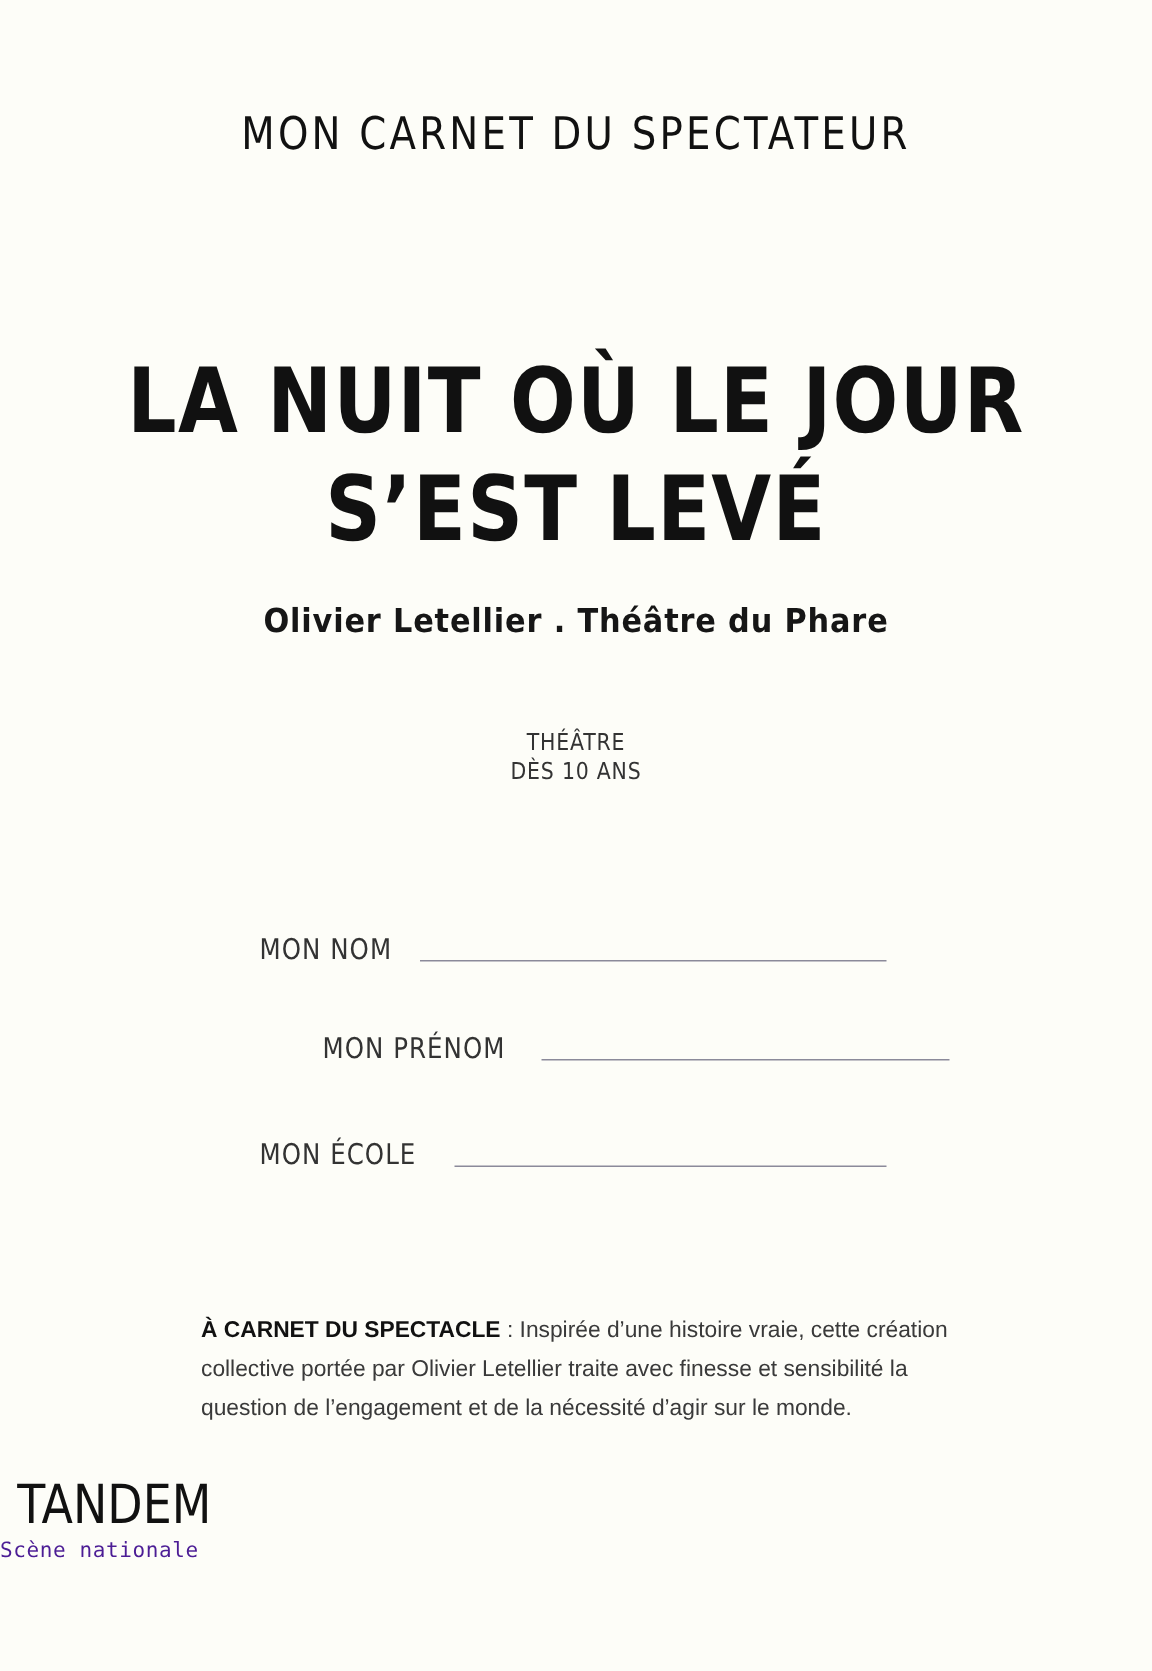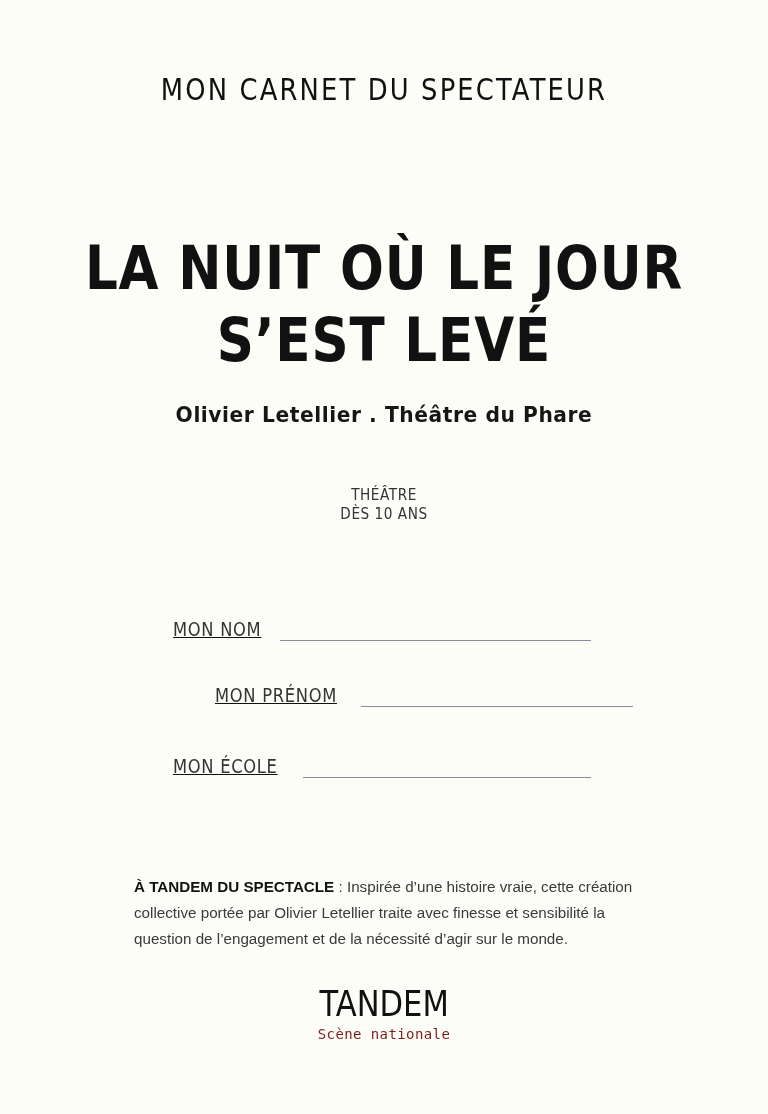--- a/index.html
+++ b/index.html
@@ -57,22 +57,21 @@
       letter-spacing: 0.6px;
       color: #333;
       transform: scaleX(0.88);
       transform-origin: center;
     }
     .field {
       left: 173px;
       width: 418px;
       height: 30px;
       display: flex;
-      align-items: flex-start;
-      text-decoration: underline;
+      align-items: center;
     }
     .field-label {
       font-family: "DejaVu Sans", sans-serif;
       font-size: 19px;
       letter-spacing: 0.8px;
       color: #333;
       white-space: nowrap;
       transform: scaleX(0.86);
       transform-origin: left center;
       display: inline-block;
@@ -93,38 +92,38 @@
       line-height: 26px;
       color: #3a3a3a;
     }
     .about b {
       color: #111;
       font-weight: bold;
     }
     .logo {
       top: 984px;
       left: 0; right: 0;
-      text-align: center;
+      text-align: left;
     }
     .logo-word {
       font-family: "DejaVu Sans", sans-serif;
       font-size: 36px;
       letter-spacing: 0px;
       font-weight: normal;
       color: #111;
       line-height: 40px;
       transform: scaleX(0.85);
       display: inline-block;
     }
     .logo-sub {
       margin-top: 2px;
       font-family: "DejaVu Sans Mono", monospace;
       font-size: 14px;
       letter-spacing: 0.4px;
-      color: #7f1d1d;
+      color: #4c1d95;
     }
   </style>
 </head>
 <body>
 
 <div class="abs center carnet">MON CARNET DU SPECTATEUR</div>
 
 <div class="abs center title">
   <div>LA NUIT OÙ LE JOUR</div>
   <div>S’EST LEVÉ</div>
@@ -145,18 +144,18 @@
 <div class="abs field" style="top:684px;margin-left:42px;">
   <span class="field-label">MON PRÉNOM</span>
   <span class="field-line" style="left:146px;"></span>
 </div>
 
 <div class="abs field" style="top:755px;">
   <span class="field-label">MON ÉCOLE</span>
   <span class="field-line" style="left:130px;"></span>
 </div>
 
-<div class="abs about"><b>À TANDEM DU SPECTACLE</b><span> : </span><span>Inspirée d’une histoire vraie, cette création collective portée par Olivier Letellier traite avec finesse et sensibilité la question de l’engagement et de la nécessité d’agir sur le monde.</span></div>
+<div class="abs about"><b>À CARNET DU SPECTACLE</b><span> : </span><span>Inspirée d’une histoire vraie, cette création collective portée par Olivier Letellier traite avec finesse et sensibilité la question de l’engagement et de la nécessité d’agir sur le monde.</span></div>
 
 <div class="abs logo">
   <div class="logo-word">TANDEM</div>
   <div class="logo-sub">Scène nationale</div>
 </div>
 
 </body></html>

